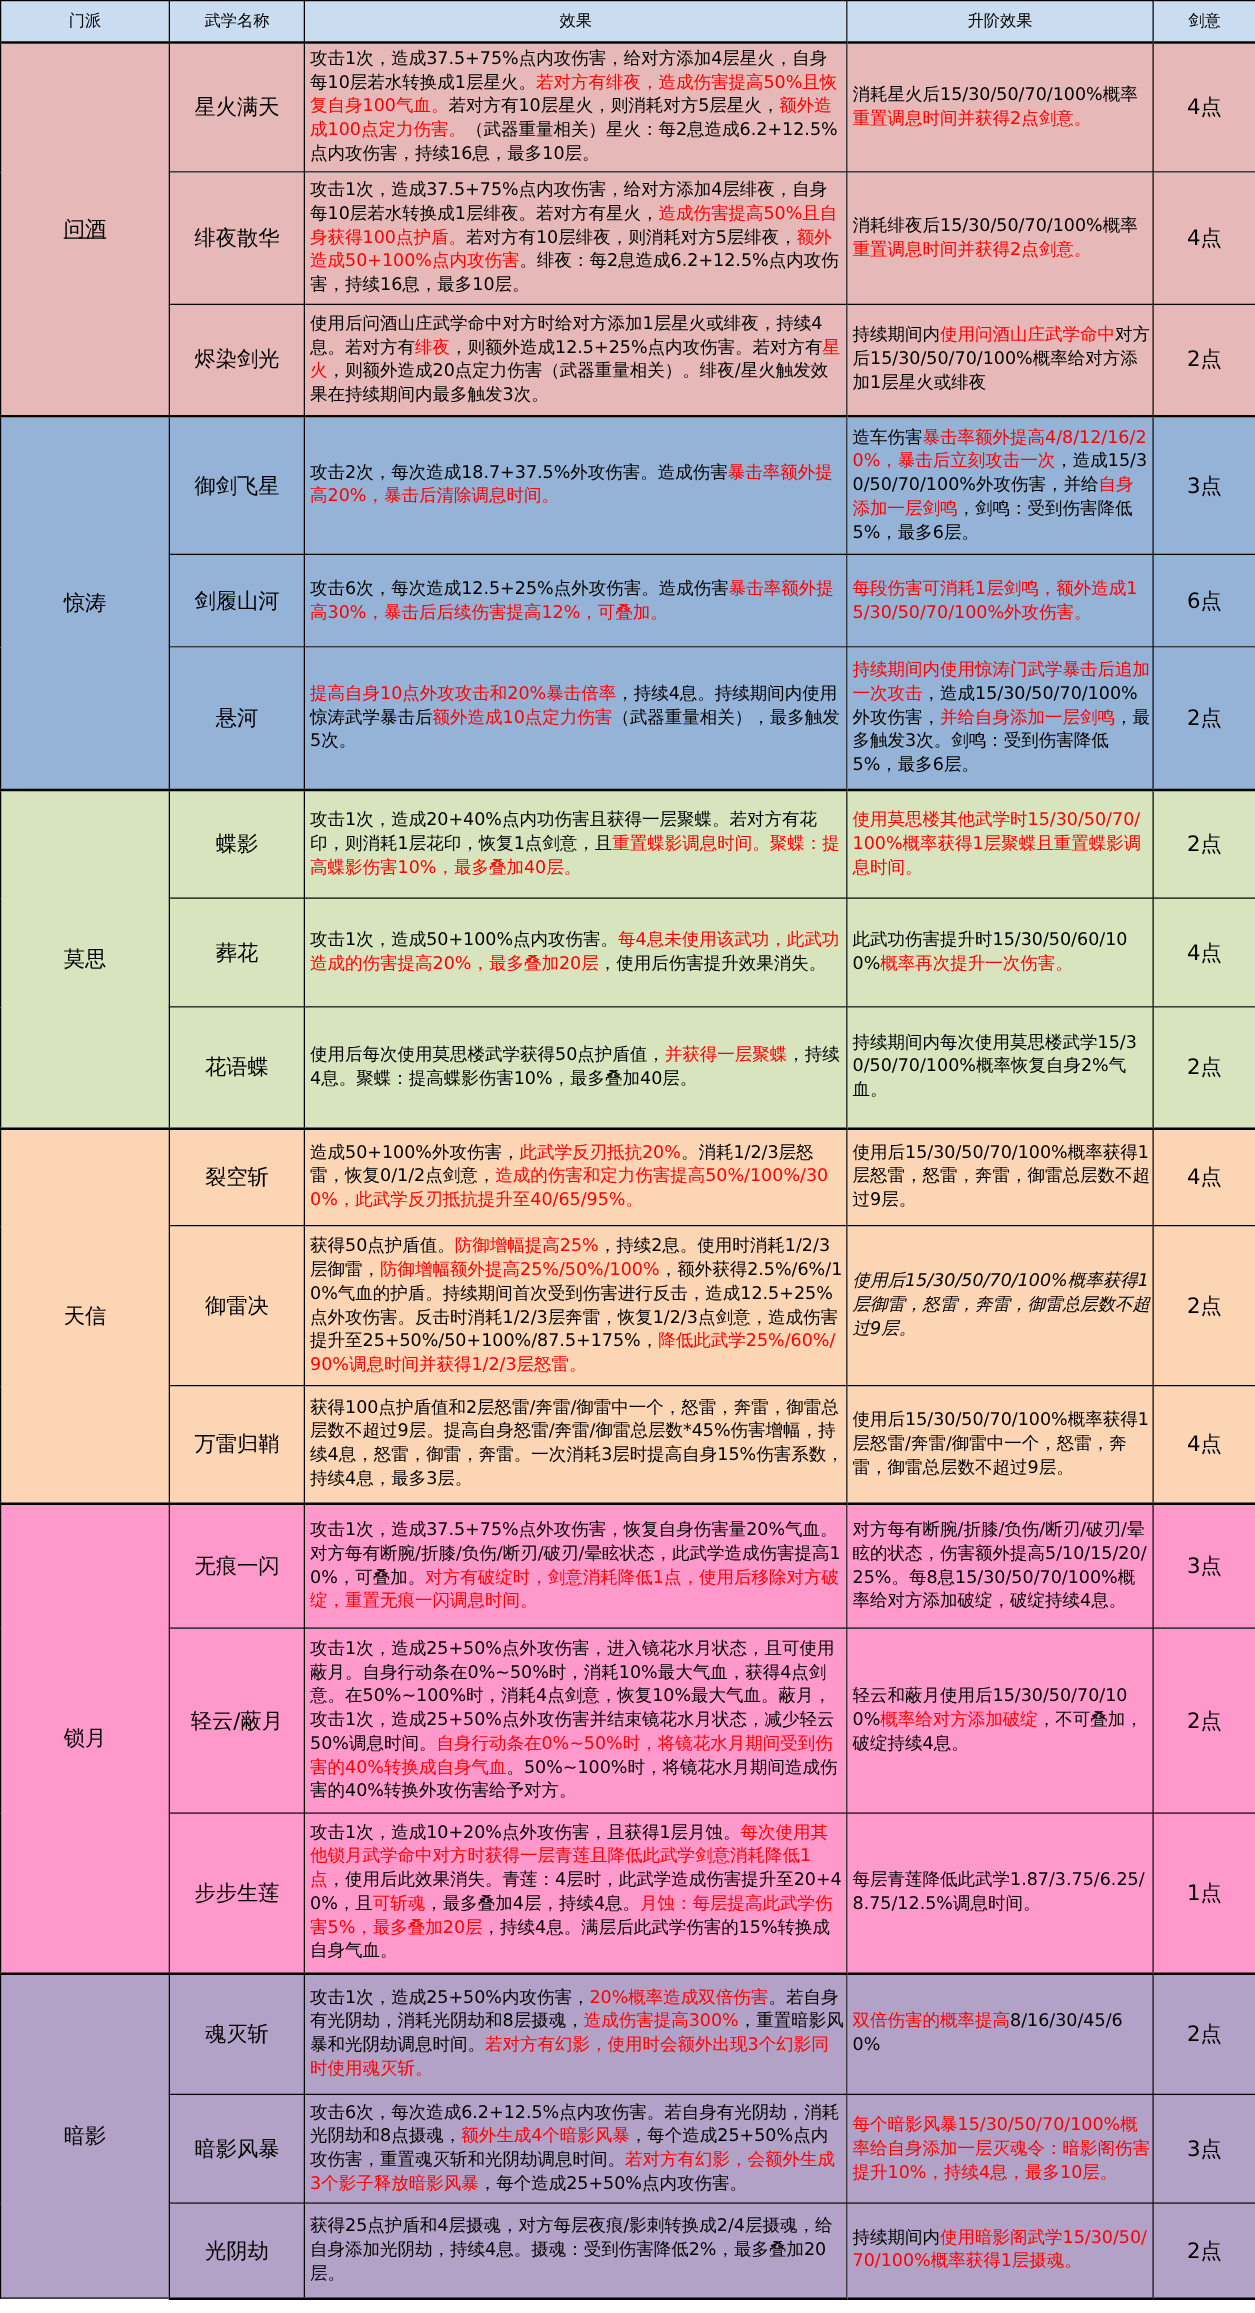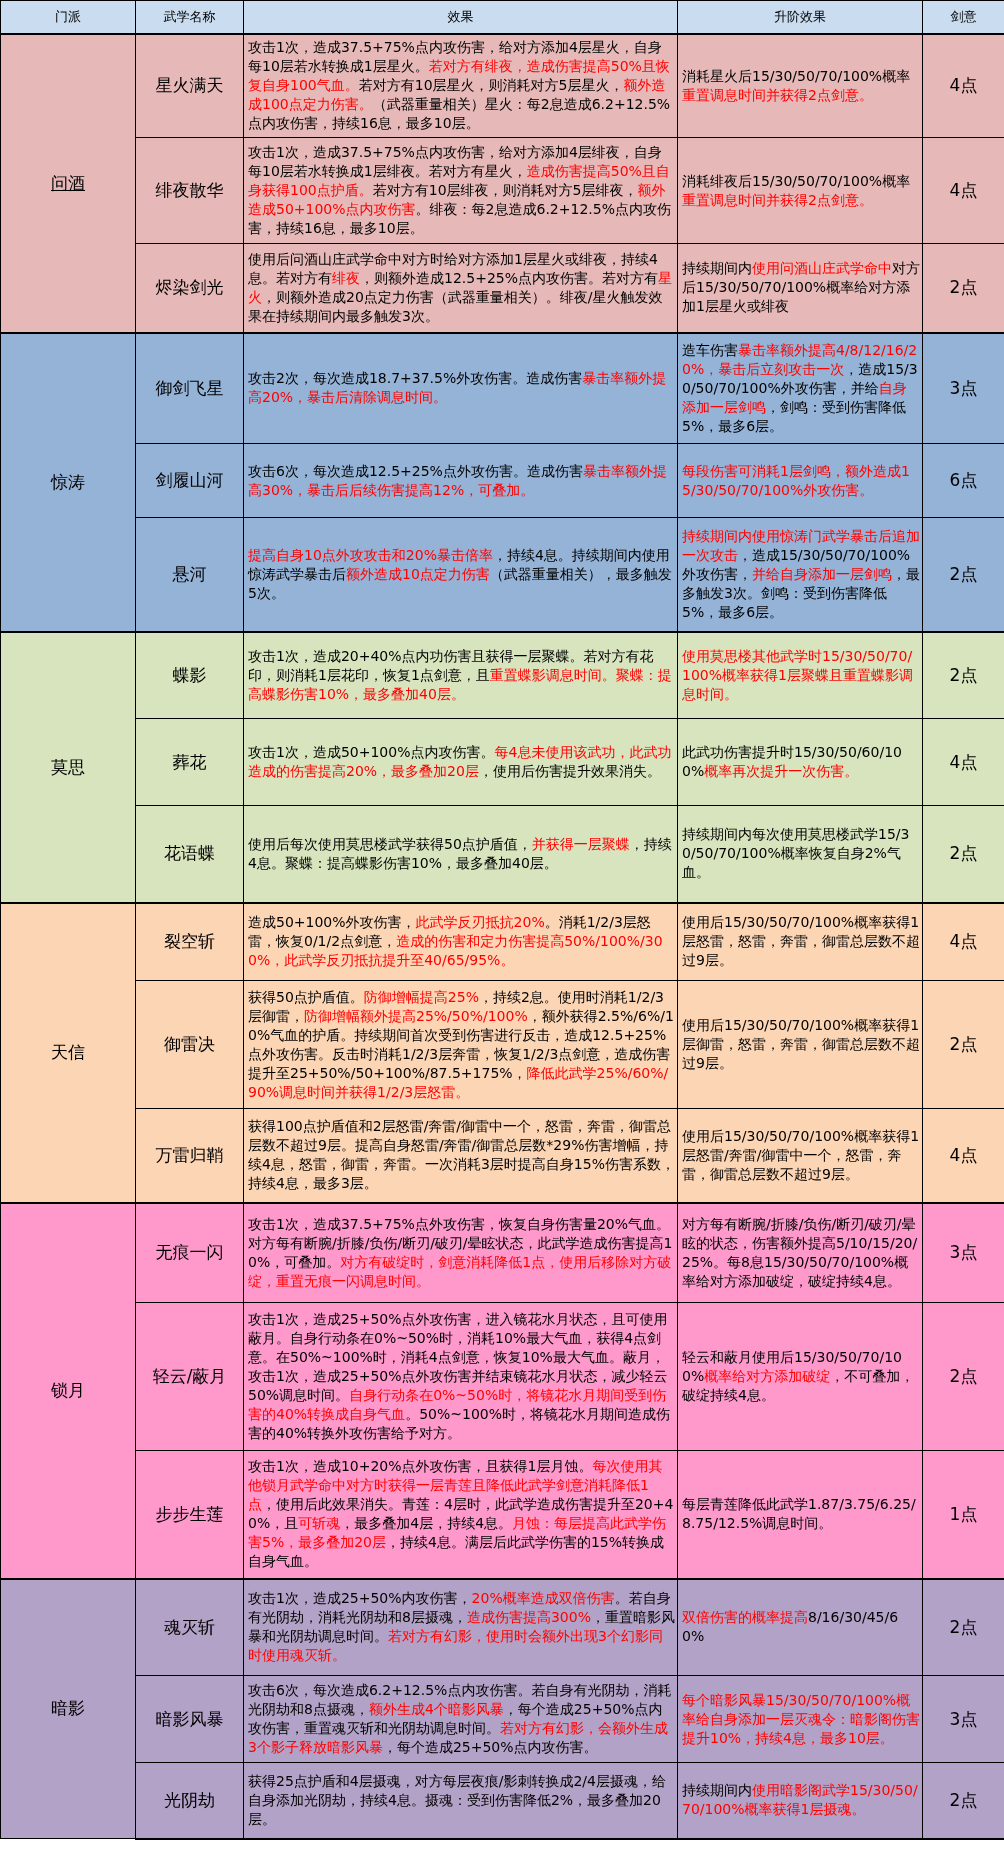--- a/index.html
+++ b/index.html
@@ -87,26 +87,26 @@
       <tr class="group-start" style="height: 78px;">
         <td class="sect" rowspan="3" style="background: rgb(252, 213, 181);">天信</td>
         <td class="name" style="background: rgb(252, 213, 181);">裂空斩</td>
         <td class="effect" style="background: rgb(252, 213, 181);"><span>造成50+100%外攻伤害，</span><span class="red">此武学反刃抵抗20%</span><span>。消耗1/2/3层怒雷，恢复0/1/2点剑意，</span><span class="red">造成的伤害和定力伤害提高50%/100%/300%，此武学反刃抵抗提升至40/65/95%。</span></td>
         <td class="upgrade" style="background: rgb(252, 213, 181);"><span>使用后15/30/50/70/100%概率获得1层怒雷，怒雷，奔雷，御雷总层数不超过9层。</span></td>
         <td class="intent" style="background: rgb(252, 213, 181);">4点</td>
       </tr>
       <tr style="height: 128px;">
         <td class="name" style="background: rgb(252, 213, 181);">御雷决</td>
         <td class="effect" style="background: rgb(252, 213, 181);"><span>获得50点护盾值。</span><span class="red">防御增幅提高25%</span><span>，持续2息。使用时消耗1/2/3层御雷，</span><span class="red">防御增幅额外提高25%/50%/100%</span><span>，额外获得2.5%/6%/10%气血的护盾。持续期间首次受到伤害进行反击，造成12.5+25%点外攻伤害。反击时消耗1/2/3层奔雷，恢复1/2/3点剑意，造成伤害提升至25+50%/50+100%/87.5+175%，</span><span class="red">降低此武学25%/60%/90%调息时间并获得1/2/3层怒雷。</span></td>
-        <td class="upgrade" style="background: rgb(252, 213, 181);"><span>使用后15/30/50/70/100%概率获得1层御雷，怒雷，奔雷，御雷总层数不超过9层。</span></td>
+        <td class="upgrade" style="background: rgb(252, 213, 181); font-style: italic;"><span>使用后15/30/50/70/100%概率获得1层御雷，怒雷，奔雷，御雷总层数不超过9层。</span></td>
         <td class="intent" style="background: rgb(252, 213, 181);">2点</td>
       </tr>
       <tr style="height: 94px;">
         <td class="name" style="background: rgb(252, 213, 181);">万雷归鞘</td>
-        <td class="effect" style="background: rgb(252, 213, 181);"><span>获得100点护盾值和2层怒雷/奔雷/御雷中一个，怒雷，奔雷，御雷总层数不超过9层。提高自身怒雷/奔雷/御雷总层数*29%伤害增幅，持续4息，怒雷，御雷，奔雷。一次消耗3层时提高自身15%伤害系数，持续4息，最多3层。</span></td>
+        <td class="effect" style="background: rgb(252, 213, 181);"><span>获得100点护盾值和2层怒雷/奔雷/御雷中一个，怒雷，奔雷，御雷总层数不超过9层。提高自身怒雷/奔雷/御雷总层数*45%伤害增幅，持续4息，怒雷，御雷，奔雷。一次消耗3层时提高自身15%伤害系数，持续4息，最多3层。</span></td>
         <td class="upgrade" style="background: rgb(252, 213, 181);"><span>使用后15/30/50/70/100%概率获得1层怒雷/奔雷/御雷中一个，怒雷，奔雷，御雷总层数不超过9层。</span></td>
         <td class="intent" style="background: rgb(252, 213, 181);">4点</td>
       </tr>
       <tr class="group-start" style="height: 100px;">
         <td class="sect" rowspan="3" style="background: rgb(255, 153, 204);">锁月</td>
         <td class="name" style="background: rgb(255, 153, 204);">无痕一闪</td>
         <td class="effect" style="background: rgb(255, 153, 204);"><span>攻击1次，造成37.5+75%点外攻伤害，恢复自身伤害量20%气血。对方每有断腕/折膝/负伤/断刃/破刃/晕眩状态，此武学造成伤害提高10%，可叠加。</span><span class="red">对方有破绽时，剑意消耗降低1点，使用后移除对方破绽，重置无痕一闪调息时间。</span></td>
         <td class="upgrade" style="background: rgb(255, 153, 204);"><span>对方每有断腕/折膝/负伤/断刃/破刃/晕眩的状态，伤害额外提高5/10/15/20/25%。每8息15/30/50/70/100%概率给对方添加破绽，破绽持续4息。</span></td>
         <td class="intent" style="background: rgb(255, 153, 204);">3点</td>
       </tr>

